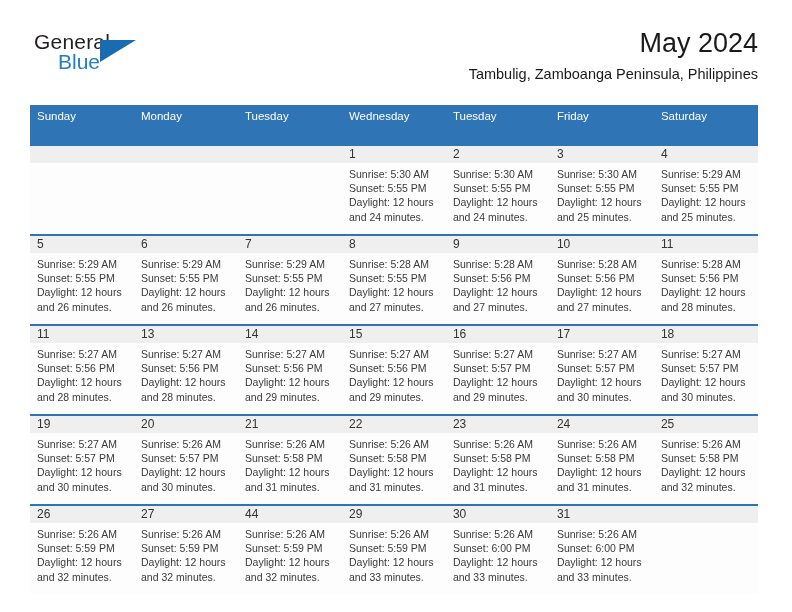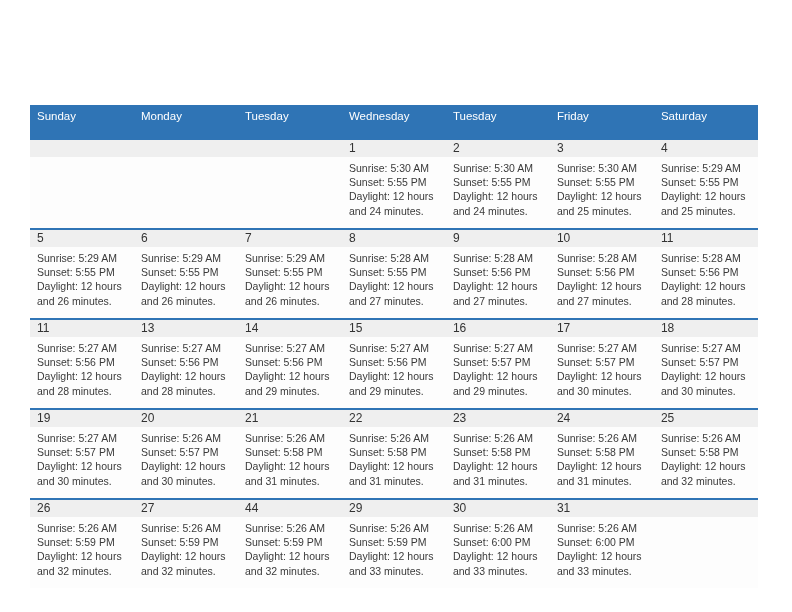--- a/index.html
+++ b/index.html
@@ -91,21 +91,21 @@
     width: 728px;
     border-collapse: collapse;
     table-layout: fixed;
   }
   .cal th {
     background: #2f74b5;
     color: #ffffff;
     font-size: 11.5px;
     font-weight: normal;
     text-align: left;
-    padding: 5px 0 17px 7px;
+    padding: 5px 0 23px 7px;
     height: 10px;
     line-height: 13px;
   }
   .cal td {
     vertical-align: top;
     padding: 0;
     border-top: 2px solid #2f74b5;
     background: #fdfdfd;
     height: 88px;
   }
@@ -138,20 +138,34 @@
   }
   .empty-cell .details {
     visibility: hidden;
   }
 </style>
 </head>
 <body>
 
 <div class="page">
 
+  <div class="top">
+
+    <div class="logo">
+      <span class="logo-general">General</span>
+      <span class="logo-tri"></span>
+      <span class="logo-blue">Blue</span>
+    </div>
+
+    <div class="titles">
+      <div class="cal-title">May 2024</div>
+      <div class="cal-sub">Tambulig, Zamboanga Peninsula, Philippines</div>
+    </div>
+
+  </div>
 
   <table class="cal">
     <colgroup>
       <col style="width:14.2857%">
         <col style="width:14.2857%">
         <col style="width:14.2857%">
       <col style="width:14.2857%">
         <col style="width:14.2857%">
         <col style="width:14.2857%">
       <col style="width:14.2857%">

